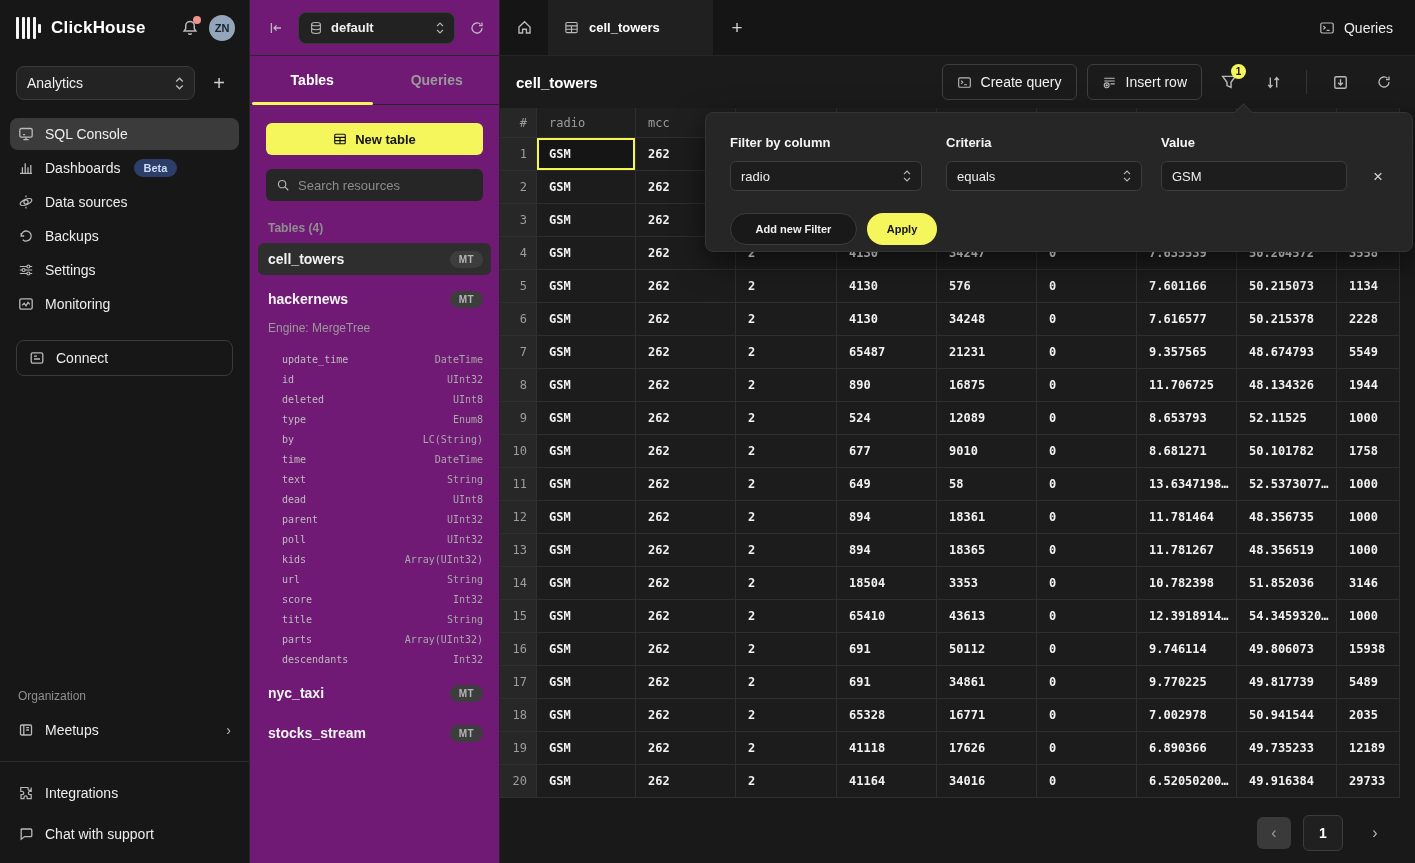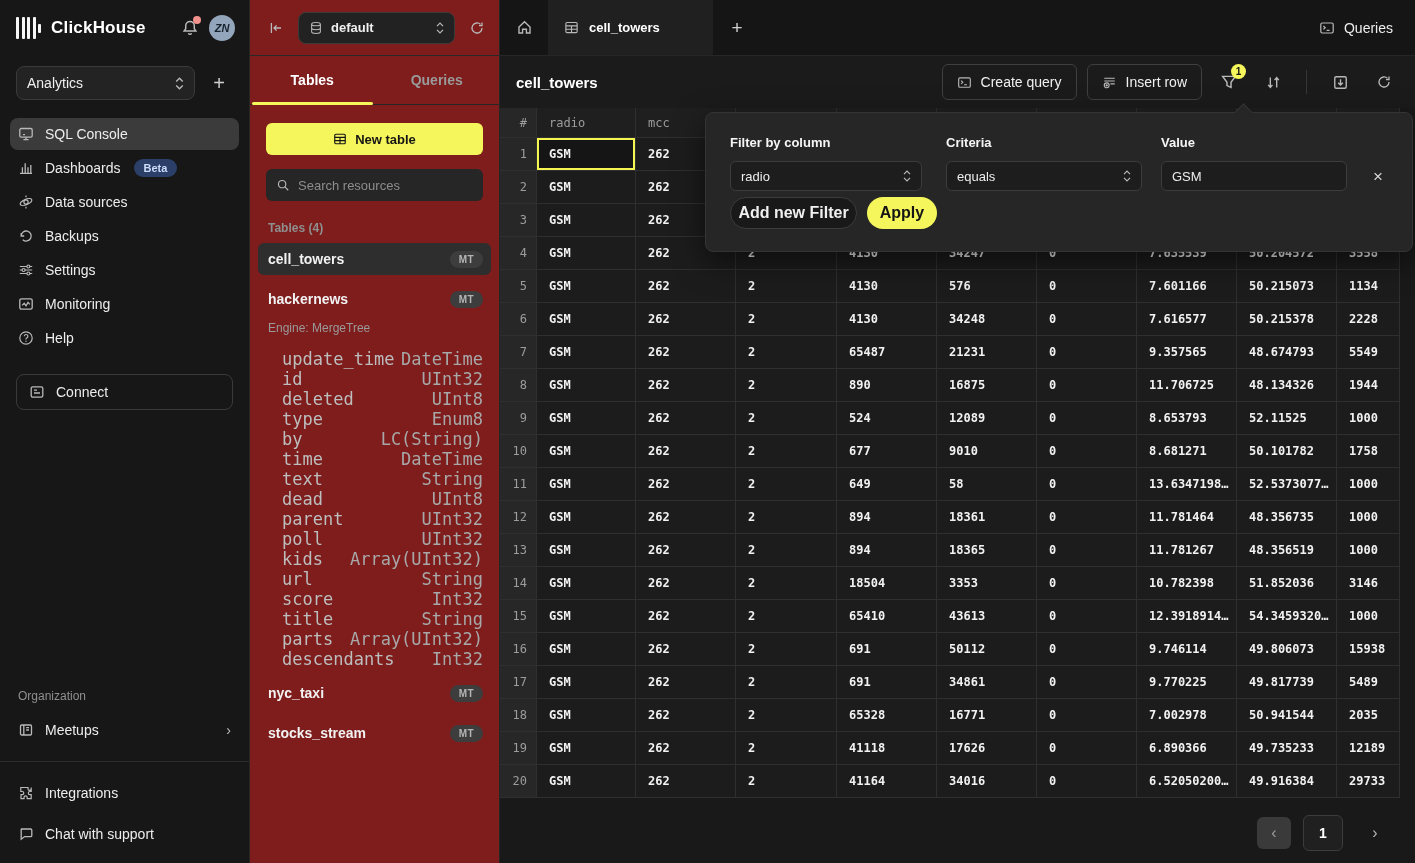--- a/index.html
+++ b/index.html
@@ -12,61 +12,61 @@
   
   .sidebar { width:250px; background:#171717; display:flex; flex-direction:column; border-right:1px solid #262626; }
   .sb-head { height:56px; display:flex; align-items:center; padding:0 14px 0 16px; gap:10px; }
   .logo { display:flex; align-items:flex-end; gap:2.5px; height:22px; }
   .logo i { display:block; width:3px; height:22px; background:#fcff74; background:#f6f6f6; border-radius:1px; }
   .logo i.dot { height:9px; margin-bottom:6px; }
   .brand { font-size:17px; font-weight:700; color:#fff; letter-spacing:.2px; }
   .sb-head .spacer { flex:1; }
   .bell { position:relative; }
   .bell .nd { position:absolute; top:-3px; right:-2px; width:8px; height:8px; border-radius:50%; background:#f2928c; }
-  .avatar { width:26px; height:26px; border-radius:50%; background:#93a5ba; color:#17222e; font-size:11px; font-weight:700; display:flex; align-items:center; justify-content:center;font-style:italic; }
+  .avatar { width:26px; height:26px; border-radius:50%; background:#93a5ba; color:#17222e; font-size:11px; font-weight:700; display:flex; align-items:center; justify-content:center; }
   .ws-row { display:flex; gap:10px; padding:10px 16px 4px; align-items:center; }
   .ws-select { flex:1; height:34px; background:#232323; border:1px solid #3a3a3a; border-radius:8px; display:flex; align-items:center; padding:0 10px; gap:8px; font-size:14px; color:#f0f0f0; }
   .ws-select .spacer { flex:1; }
   .plus-btn { width:28px; height:28px; display:flex; align-items:center; justify-content:center; color:#cfcfcf; font-size:20px; }
   .nav { padding:14px 10px 0; display:flex; flex-direction:column; gap:2px; }
   .nav-item { height:32px; display:flex; align-items:center; gap:11px; padding:0 8px; border-radius:8px; font-size:14px; font-weight:500; color:#ededed; cursor:default; }
   .nav-item.active { background:#3b3b3b; }
   .badge-beta { margin-left:2px; background:#2c3f68; color:#ccdcfa; font-size:11px; font-weight:600; padding:3px 10px; border-radius:11px; }
   .connect { margin:20px 16px 0; height:36px; border:1px solid #3a3a3a; border-radius:8px; display:flex; align-items:center; gap:11px; padding:0 12px; font-size:14px; font-weight:500; }
   .sb-spacer { flex:1; }
   .org-label { padding:0 18px 10px; font-size:12px; color:#8f8f8f; }
   .meetups { height:34px; margin:0 10px; display:flex; align-items:center; gap:11px; padding:0 8px; font-size:14px; font-weight:500; }
   .meetups .spacer { flex:1; }
   .chev-r { color:#bdbdbd; font-size:14px; }
   .sb-divider { height:1px; background:#2c2c2c; margin:14px 0 16px; }
   .sb-foot { padding:0 10px 14px; display:flex; flex-direction:column; gap:11px; }
   .sb-foot .nav-item { height:30px; }
   .status-dot { width:8px; height:8px; border-radius:50%; background:#62d98c; margin:0 4px; flex:none; }
 
   
-  .explorer { width:250px; background:#7f1d1d; display:flex; flex-direction:column; border-right:1px solid #262626; }
+  .explorer { width:250px; background:#701a75; display:flex; flex-direction:column; border-right:1px solid #262626; }
   .ex-head { height:56px; flex:none; display:flex; align-items:center; padding:0 14px 0 18px; gap:14px; border-bottom:1px solid #282828; }
   .db-select { flex:1; height:32px; background:#222; border:1px solid #3a3a3a; border-radius:8px; display:flex; align-items:center; gap:8px; padding:0 10px; font-size:13px; font-weight:600; color:#f0f0f0; }
   .db-select .spacer { flex:1; }
   .ex-tabs { height:49px; flex:none; display:flex; border-bottom:1px solid #262626; }
   .ex-tab { flex:1; display:flex; align-items:center; justify-content:center; font-size:14px; font-weight:600; color:#9a9a9a; position:relative; }
   .ex-tab.active { color:#fff; }
   .ex-tab.active::after { content:""; position:absolute; left:2px; right:2px; bottom:-1px; height:3px; background:#f4f65c; border-radius:2px; }
   .ex-body { flex:1; overflow:hidden; padding-top:18px; }
   .new-table { margin:0 16px; height:32px; background:#f4f65c; border-radius:6px; display:flex; align-items:center; justify-content:center; gap:8px; color:#141414; font-size:13px; font-weight:600; }
   .search { margin:14px 16px 0; height:32px; background:#262626; border-radius:6px; display:flex; align-items:center; gap:8px; padding:0 10px; }
   .search .ph { color:#8d8d8d; font-size:13px; }
   .sec-label { padding:20px 18px 8px; font-size:12px; font-weight:600; color:#8f8f8f; }
   .tbl-item { height:32px; margin:0 8px; padding:0 8px 0 10px; border-radius:6px; display:flex; align-items:center; }
   .tbl-item.selected { background:#2e2e2e; }
   .tbl-item .nm { font-size:14px; font-weight:600; color:#f2f2f2; }
   .tbl-item .spacer { flex:1; }
   .mt-pill { background:#3d3d3d; color:#b5b5b5; font-size:10px; font-weight:700; letter-spacing:.4px; padding:3px 9px; border-radius:10px; }
   .engine { padding:6px 18px 10px; font-size:12px; color:#9a9a9a; }
-  .cols { padding:4px 16px 8px 32px; font-family:"DejaVu Sans Mono",monospace; font-size:17px; }
+  .cols { padding:4px 16px 8px 32px; font-family:"DejaVu Sans Mono",monospace; font-size:10px; }
   .col-row { display:flex; height:20px; align-items:center; }
   .col-row .cn { color:#bdbdbd; }
   .col-row .spacer { flex:1; }
   .col-row .ct { color:#a8a8a8; }
   .gap8 { height:8px; }
 
   
   .main { flex:1; display:flex; flex-direction:column; background:#191919; min-width:0; }
   .tabstrip { height:56px; flex:none; background:#151515; display:flex; align-items:stretch; border-bottom:1px solid #262626; }
   .home-btn { width:48px; display:flex; align-items:center; justify-content:center; }
@@ -93,21 +93,21 @@
   .tr.head .td.num { background:#272727; }
   .td.sel { box-shadow:inset 0 0 0 2px #f5f750; background:#151515; position:relative; z-index:1; }
   .tc0{width:37px}.tc1{width:99px}.tc2{width:100px}.tc3{width:101px}.tc4{width:100px}.tc5{width:100px}.tc6{width:100px}.tc7{width:100px}.tc8{width:100px}.tc9{width:63px}
 
   
   .popup { position:absolute; left:205px; top:4px; width:708px; height:140px; background:#262626; border:1px solid #343434; border-radius:8px; box-shadow:0 10px 30px rgba(0,0,0,.55); z-index:5; }
   .popup .caret { position:absolute; top:-7px; left:531px; width:13px; height:13px; background:#262626; border-left:1px solid #343434; border-top:1px solid #343434; transform:rotate(45deg); }
   .pp-label { position:absolute; top:22px; font-size:13px; font-weight:600; color:#f5f5f5; }
   .pp-ctl { position:absolute; top:48px; height:30px; background:#1d1d1d; border:1px solid #3c3c3c; border-radius:6px; display:flex; align-items:center; padding:0 10px; font-size:13px; color:#ededed; }
   .pp-ctl .spacer { flex:1; }
-  .pp-btn { position:absolute; top:84px; height:32px; border-radius:16px; display:flex; align-items:center; justify-content:center; font-size:16px; font-weight:600; }
+  .pp-btn { position:absolute; top:100px; height:32px; border-radius:16px; display:flex; align-items:center; justify-content:center; font-size:11px; font-weight:600; }
   .pp-add { left:24px; width:127px; background:#191919; border:1px solid #3c3c3c; color:#f0f0f0; }
   .pp-apply { left:161px; width:70px; background:#f4f65c; color:#141414; }
   .pp-close { position:absolute; top:52px; left:660px; width:24px; height:24px; display:flex; align-items:center; justify-content:center; color:#d6d6d6; font-size:17px; }
 
   .m-footer { height:60px; flex:none; display:flex; align-items:center; justify-content:flex-end; gap:12px; padding-right:26px; background:#191919; }
   .pg-prev { width:34px; height:32px; background:#3a3a3a; border-radius:6px; display:flex; align-items:center; justify-content:center; color:#9b9b9b; font-size:16px; }
   .pg-page { width:40px; height:36px; background:#202020; border:1px solid #3c3c3c; border-radius:6px; display:flex; align-items:center; justify-content:center; color:#fff; font-size:14px; font-weight:600; }
   .pg-next { width:28px; height:32px; display:flex; align-items:center; justify-content:center; color:#b5b5b5; font-size:16px; margin-left:6px; }
 </style>
 </head>
@@ -184,28 +184,20 @@
             <circle cx="10.4" cy="11.5" r="1.5" fill="#171717"></circle>
           </svg>
         <span>Settings</span>
       </div>
       <div class="nav-item">
         <svg class="ic" width="16" height="16" viewBox="0 0 16 16" fill="none" stroke="currentColor" stroke-width="1.3">
             <rect x="1.8" y="2.8" width="12.4" height="10.4" rx="1.6"></rect>
             <path d="M4.2 9.4l2-2.2 1.8 2.6 2-3.4 1.8 2"></path>
           </svg>
         <span>Monitoring</span>
-      </div>
-      <div class="nav-item">
-        <svg class="ic" width="16" height="16" viewBox="0 0 16 16" fill="none" stroke="currentColor" stroke-width="1.2">
-            <circle cx="8" cy="8" r="6.2"></circle>
-            <path d="M6.3 6.3a1.8 1.8 0 1 1 2.4 1.7c-.5.2-.7.5-.7 1v.4"></path>
-            <circle cx="8" cy="11.2" r=".7" fill="currentColor" stroke="none"></circle>
-          </svg>
-        <span>Help</span>
       </div>
     </div>
 
     <div class="connect">
       <svg class="ic" width="16" height="16" viewBox="0 0 16 16" fill="none" stroke="currentColor" stroke-width="1.3">
           <rect x="2.2" y="2.8" width="11.6" height="10.4" rx="1.6"></rect>
           <path d="M5 6.2h3M5 9h6"></path>
         </svg>
       <span>Connect</span>
     </div>

